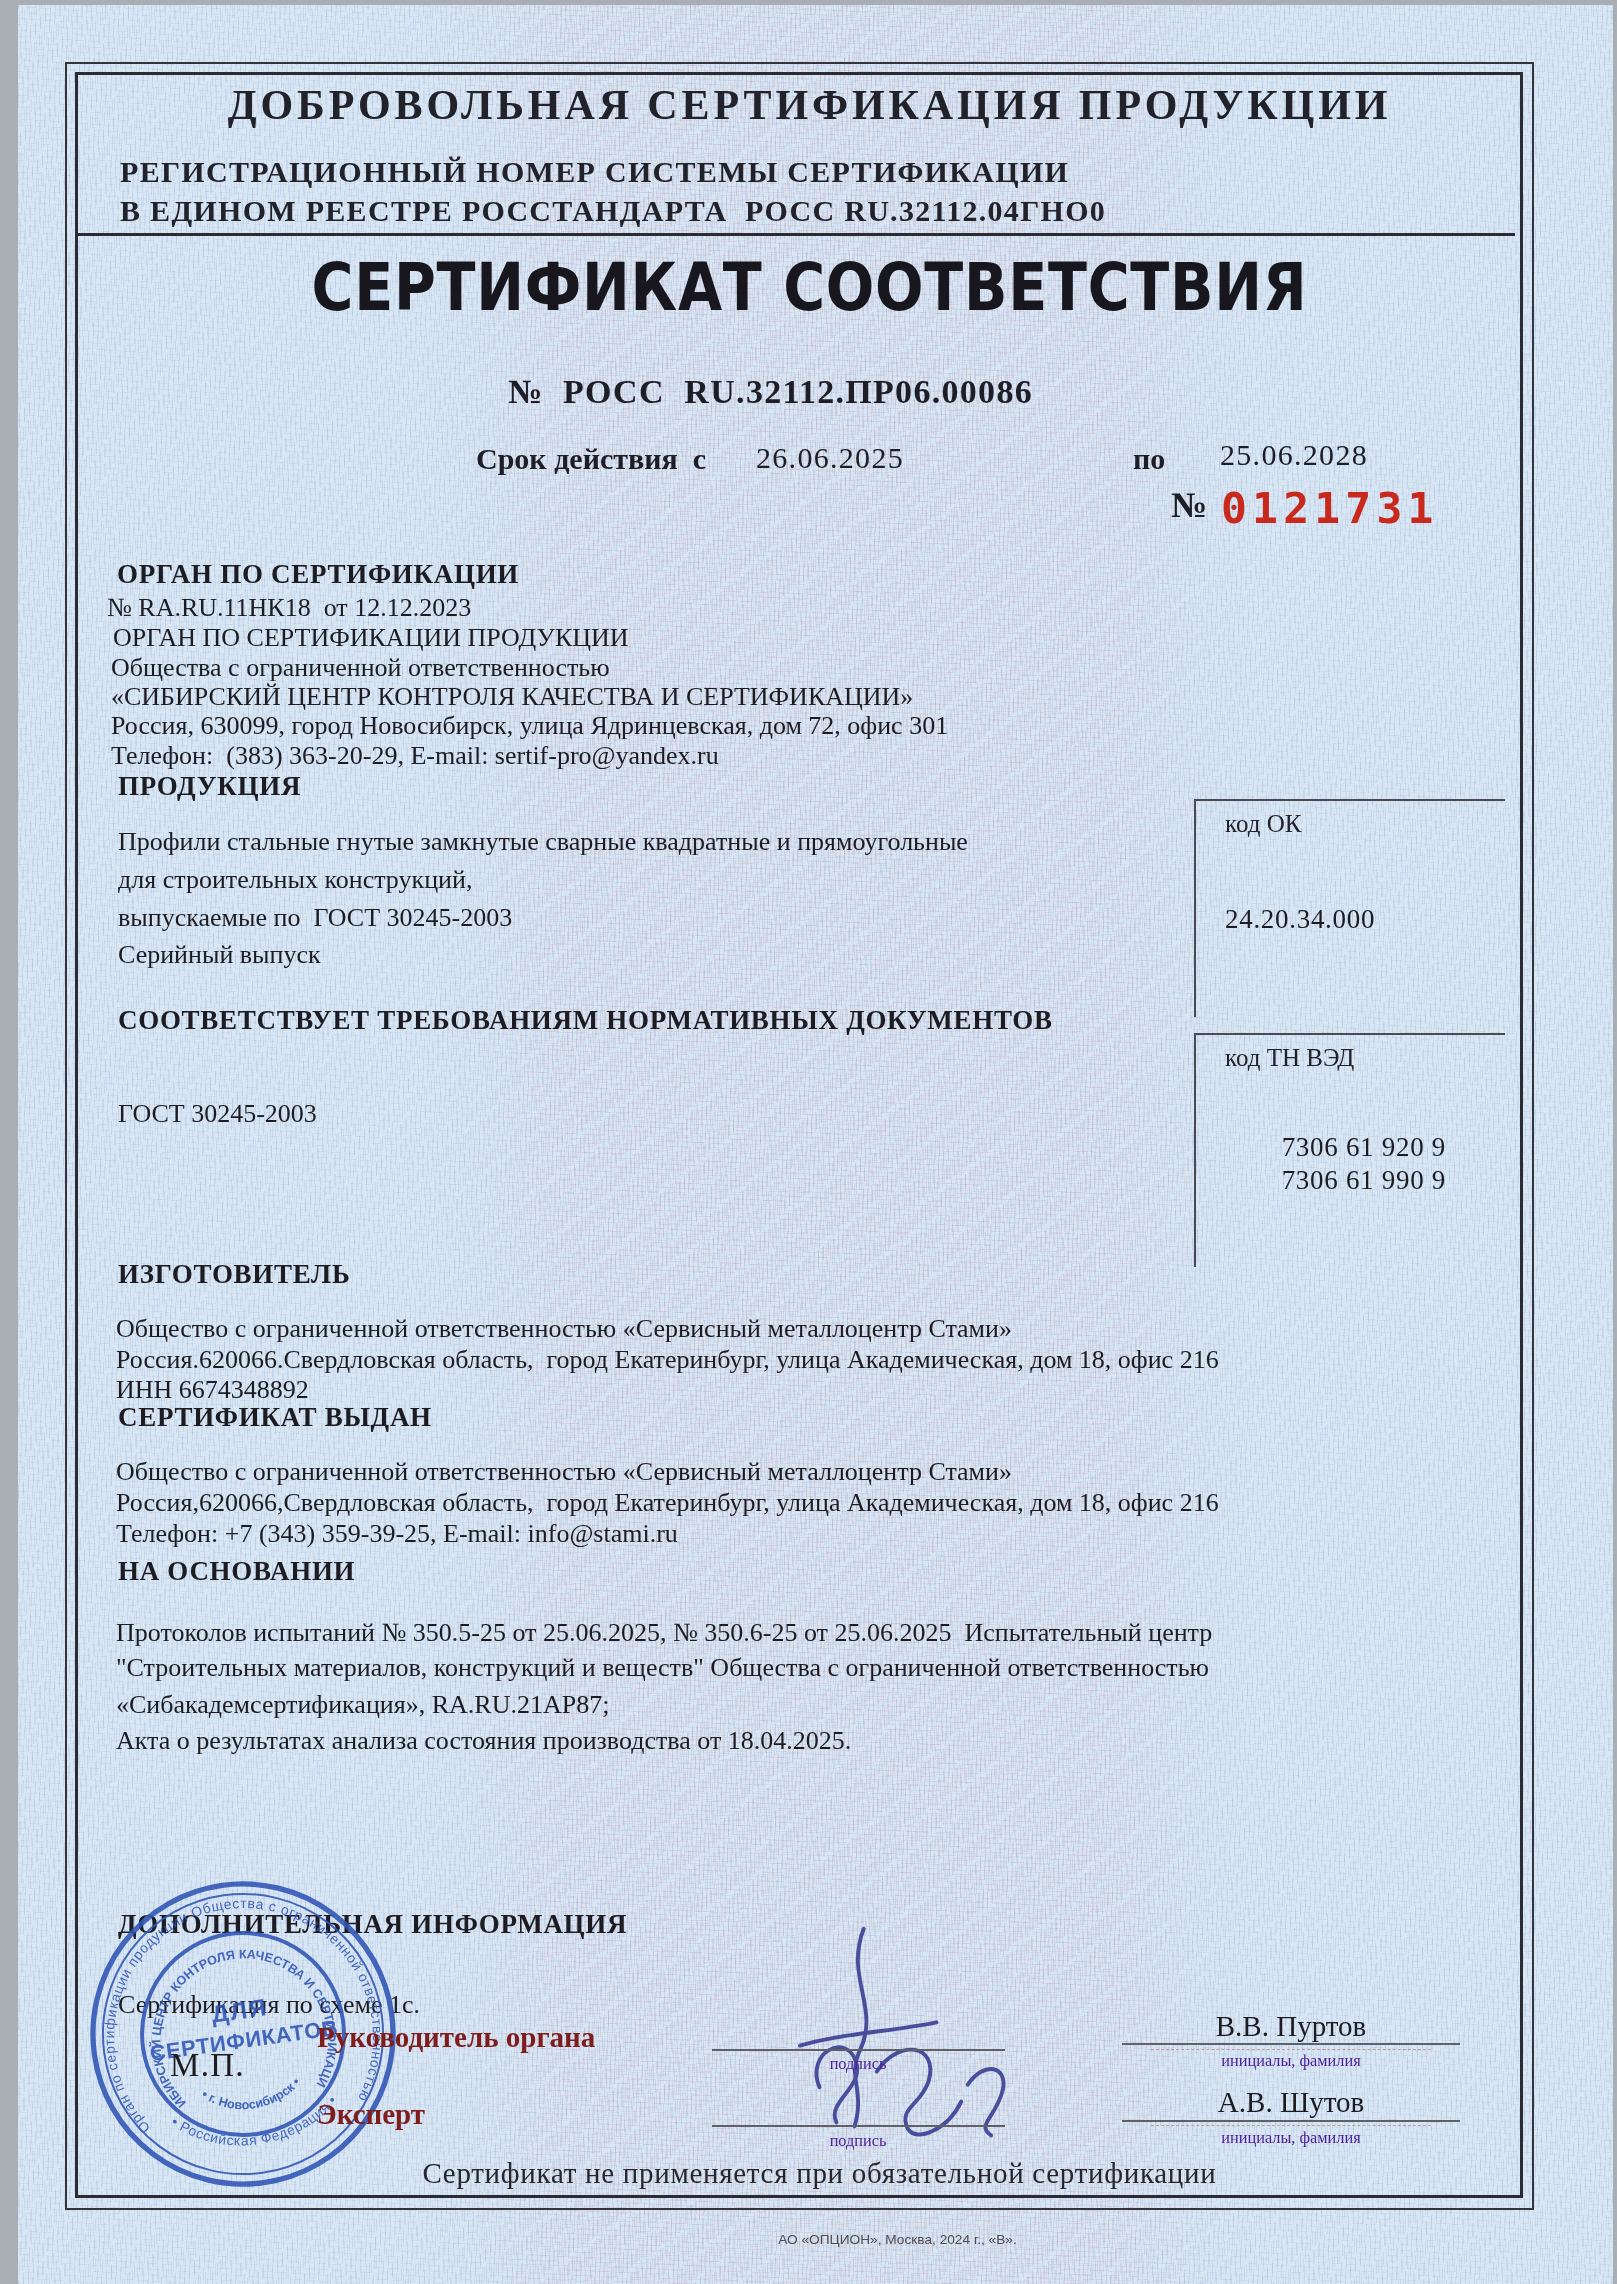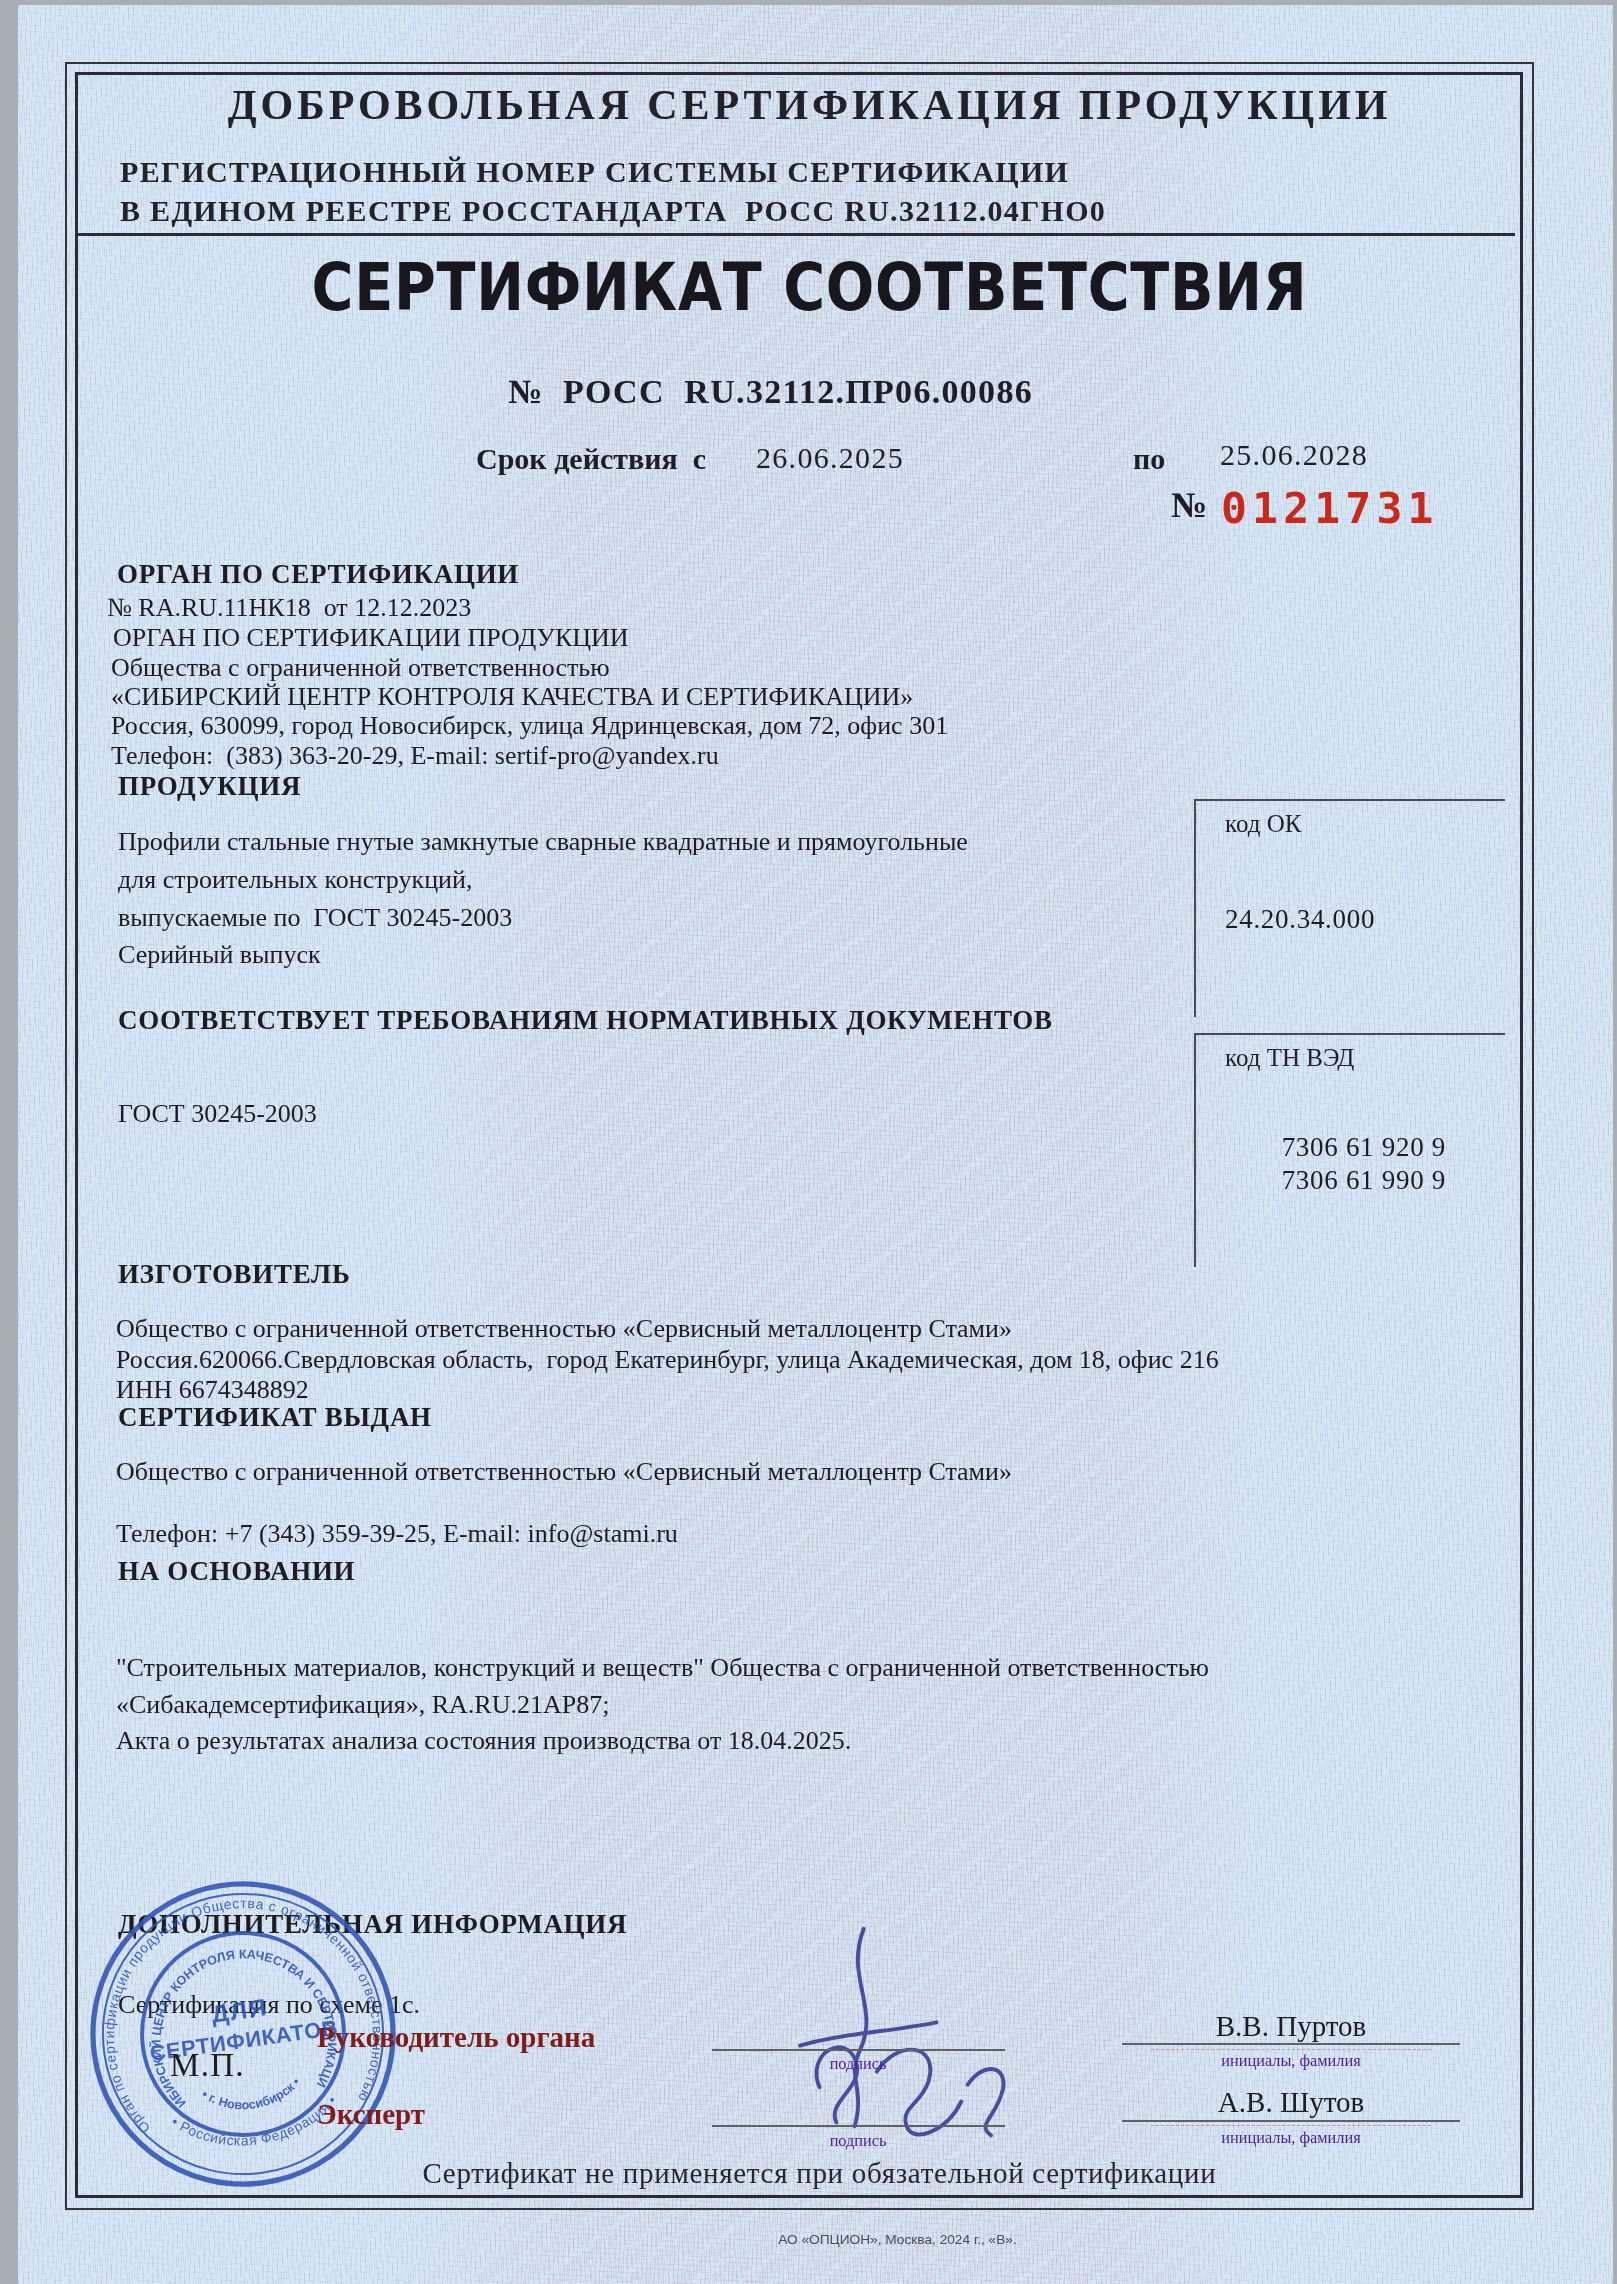--- a/index.html
+++ b/index.html
@@ -99,23 +99,25 @@
   <div class="abs codeval" style="left:1225px;top:1132px;width:221px;text-align:right">7306 61 920 9</div>
   <div class="abs codeval" style="left:1225px;top:1165px;width:221px;text-align:right">7306 61 990 9</div>
 
   <div class="abs h" style="left:118px;top:1259px">ИЗГОТОВИТЕЛЬ</div>
   <div class="abs t" style="left:116px;top:1314px">Общество с ограниченной ответственностью «Сервисный металлоцентр Стами»</div>
   <div class="abs t" style="left:116px;top:1345px">Россия.620066.Свердловская область,  город Екатеринбург, улица Академическая, дом 18, офис 216</div>
   <div class="abs t" style="left:116px;top:1375px">ИНН 6674348892</div>
 
   <div class="abs h" style="left:118px;top:1402px">СЕРТИФИКАТ ВЫДАН</div>
   <div class="abs t" style="left:116px;top:1457px">Общество с ограниченной ответственностью «Сервисный металлоцентр Стами»</div>
+  <div class="abs t" style="left:116px;top:1488px">Россия,620066,Свердловская область,  город Екатеринбург, улица Академическая, дом 18, офис 216</div>
   <div class="abs t" style="left:116px;top:1519px">Телефон: +7 (343) 359-39-25, E-mail: info@stami.ru</div>
 
   <div class="abs h" style="left:118px;top:1556px">НА ОСНОВАНИИ</div>
+  <div class="abs t" style="left:116px;top:1618px">Протоколов испытаний № 350.5-25 от 25.06.2025, № 350.6-25 от 25.06.2025  Испытательный центр</div>
   <div class="abs t" style="left:116px;top:1653px">"Строительных материалов, конструкций и веществ" Общества с ограниченной ответственностью</div>
   <div class="abs t" style="left:116px;top:1690px">«Сибакадемсертификация», RA.RU.21АР87;</div>
   <div class="abs t" style="left:116px;top:1726px">Акта о результатах анализа состояния производства от 18.04.2025.</div>
 
   <div class="abs h" style="left:118px;top:1909px">ДОПОЛНИТЕЛЬНАЯ ИНФОРМАЦИЯ</div>
   <div class="abs t" style="left:118px;top:1990px">Сертификация по схеме 1с.</div>
 
   <div class="stampwrap">
     <svg width="312" height="312" viewBox="0 0 470 470">
       <g fill="none" stroke="#2f55b5">

